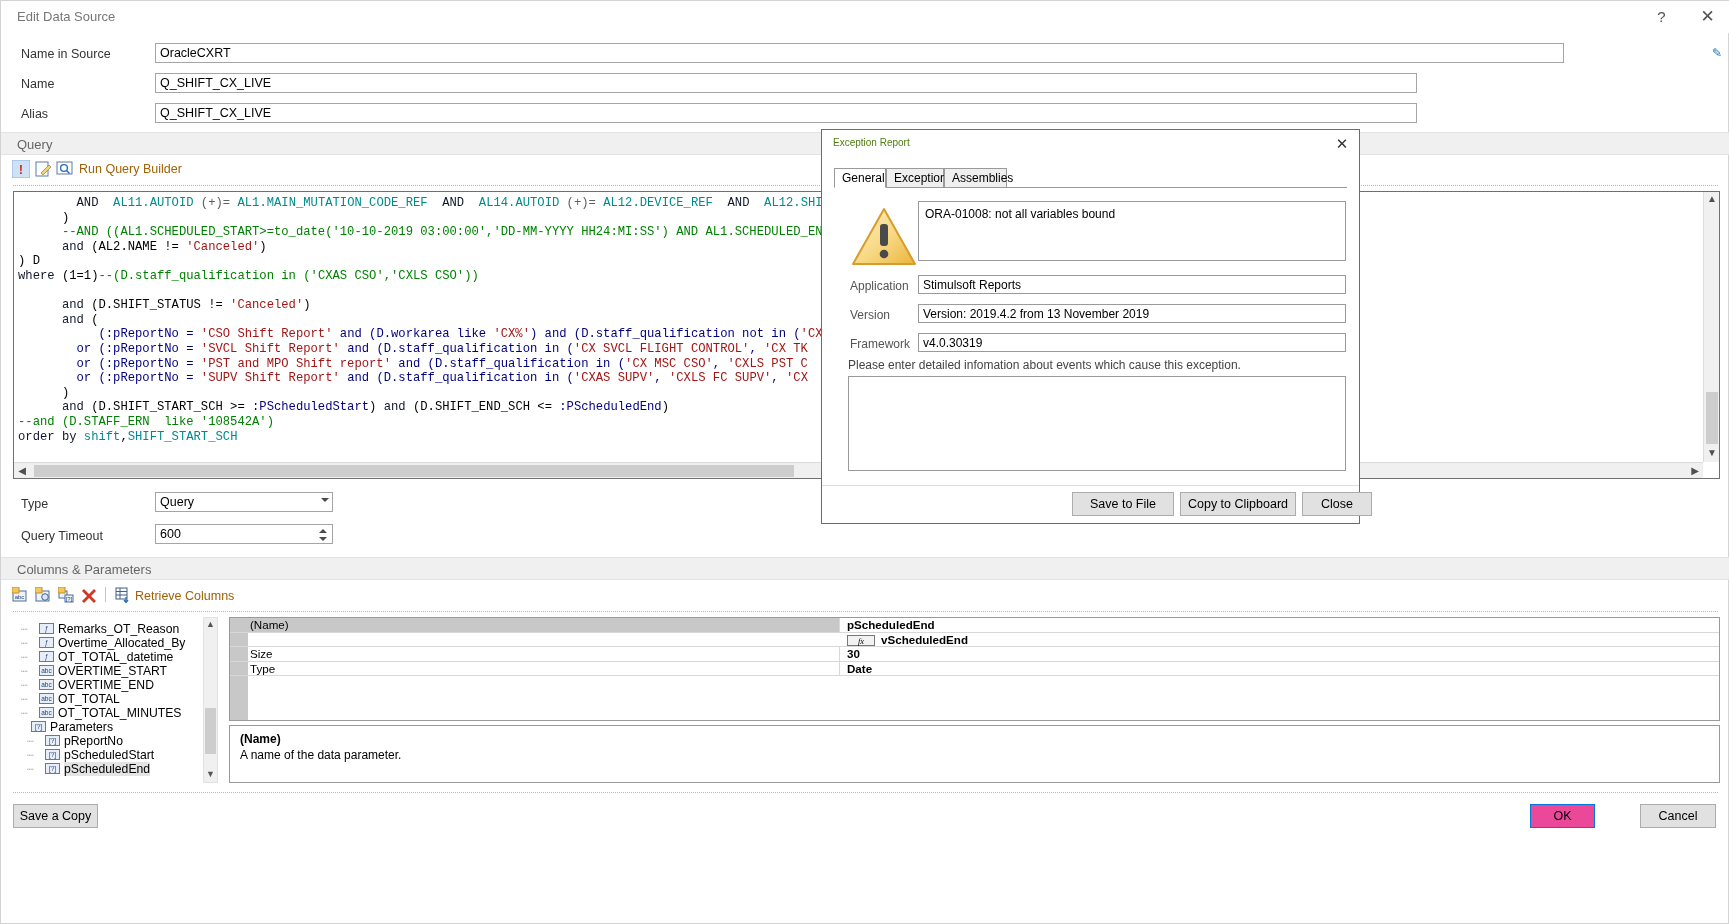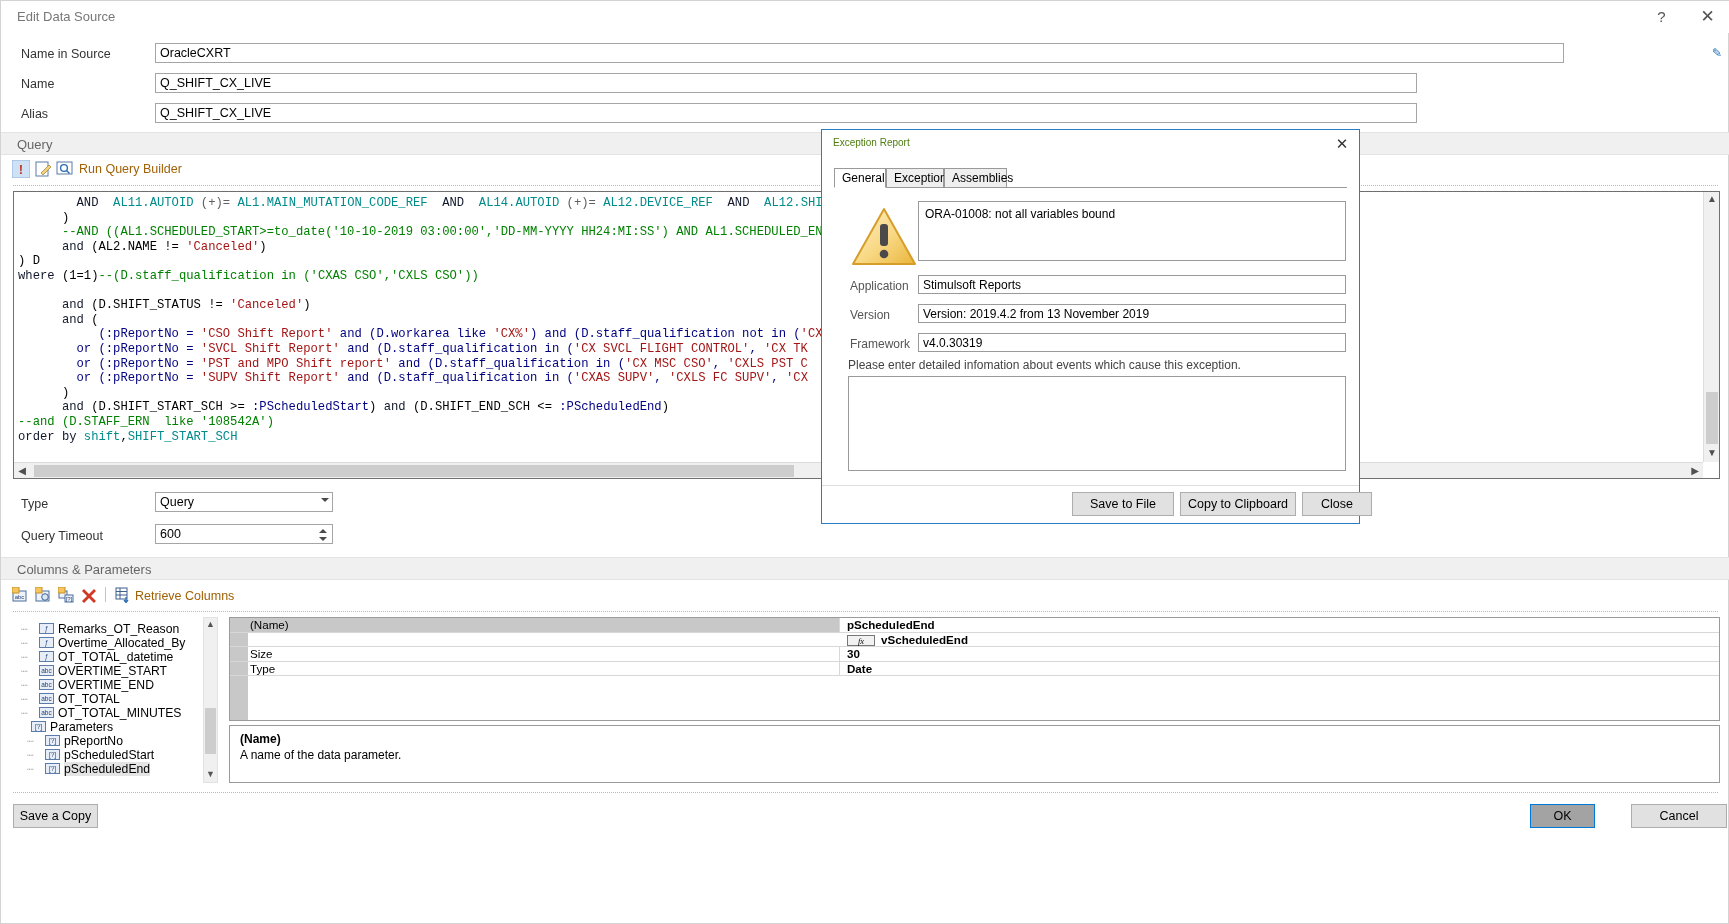--- a/index.html
+++ b/index.html
@@ -244,21 +244,21 @@
   .pdesc .t2 { font-size: 12px; margin-top: 2px; }
 
   
   .btn {
     position: absolute; height: 24px;
     border: 1px solid #adadad; background: #e1e1e1;
     font-family: "Liberation Sans", sans-serif; font-size: 12.5px;
     text-align: center; line-height: 22px; color: #000;
     cursor: default;
   }
-  .btn.primary { border: 1px solid #0078d7; background: #a3a3a3; }
+  .btn.primary { border: 1px solid #0078d7; background: #ec4899; }
 
   
   .modal {
     position: absolute; left: 820px; top: 128px;
     width: 539px; height: 395px;
     background: #ffffff; border: 1px solid #2b7cc4;
     box-shadow: 0 0 0 0 rgba(0,0,0,0);
   }
   .modal .m-title {
     position: absolute; left: 11px; top: 7px;
@@ -503,21 +503,21 @@
 
   <div class="pdesc">
     <div class="t1">(Name)</div>
     <div class="t2">A name of the data parameter.</div>
   </div>
 
   <div class="dotted-sep" style="left:12px; top:791px; width:1705px;"></div>
 
   <div class="btn" style="left:12px; top:803px; width:85px;">Save a Copy</div>
   <div class="btn primary" style="right:133px; top:803px; width:65px;">OK</div>
-  <div class="btn" style="right:1px; top:803px; width:96px;">Cancel</div>
+  <div class="btn" style="right:12px; top:803px; width:76px;">Cancel</div>
 
   <div class="modal">
     <div class="m-title">Exception Report</div>
     <div class="m-close">✕</div>
 
     <div class="tabstrip">
       <div class="tab active" style="left:0; width:52px;">General</div>
       <div class="tab" style="left:52px; width:58px;">Exception</div>
       <div class="tab" style="left:110px; width:63px;">Assemblies</div>
     </div>

